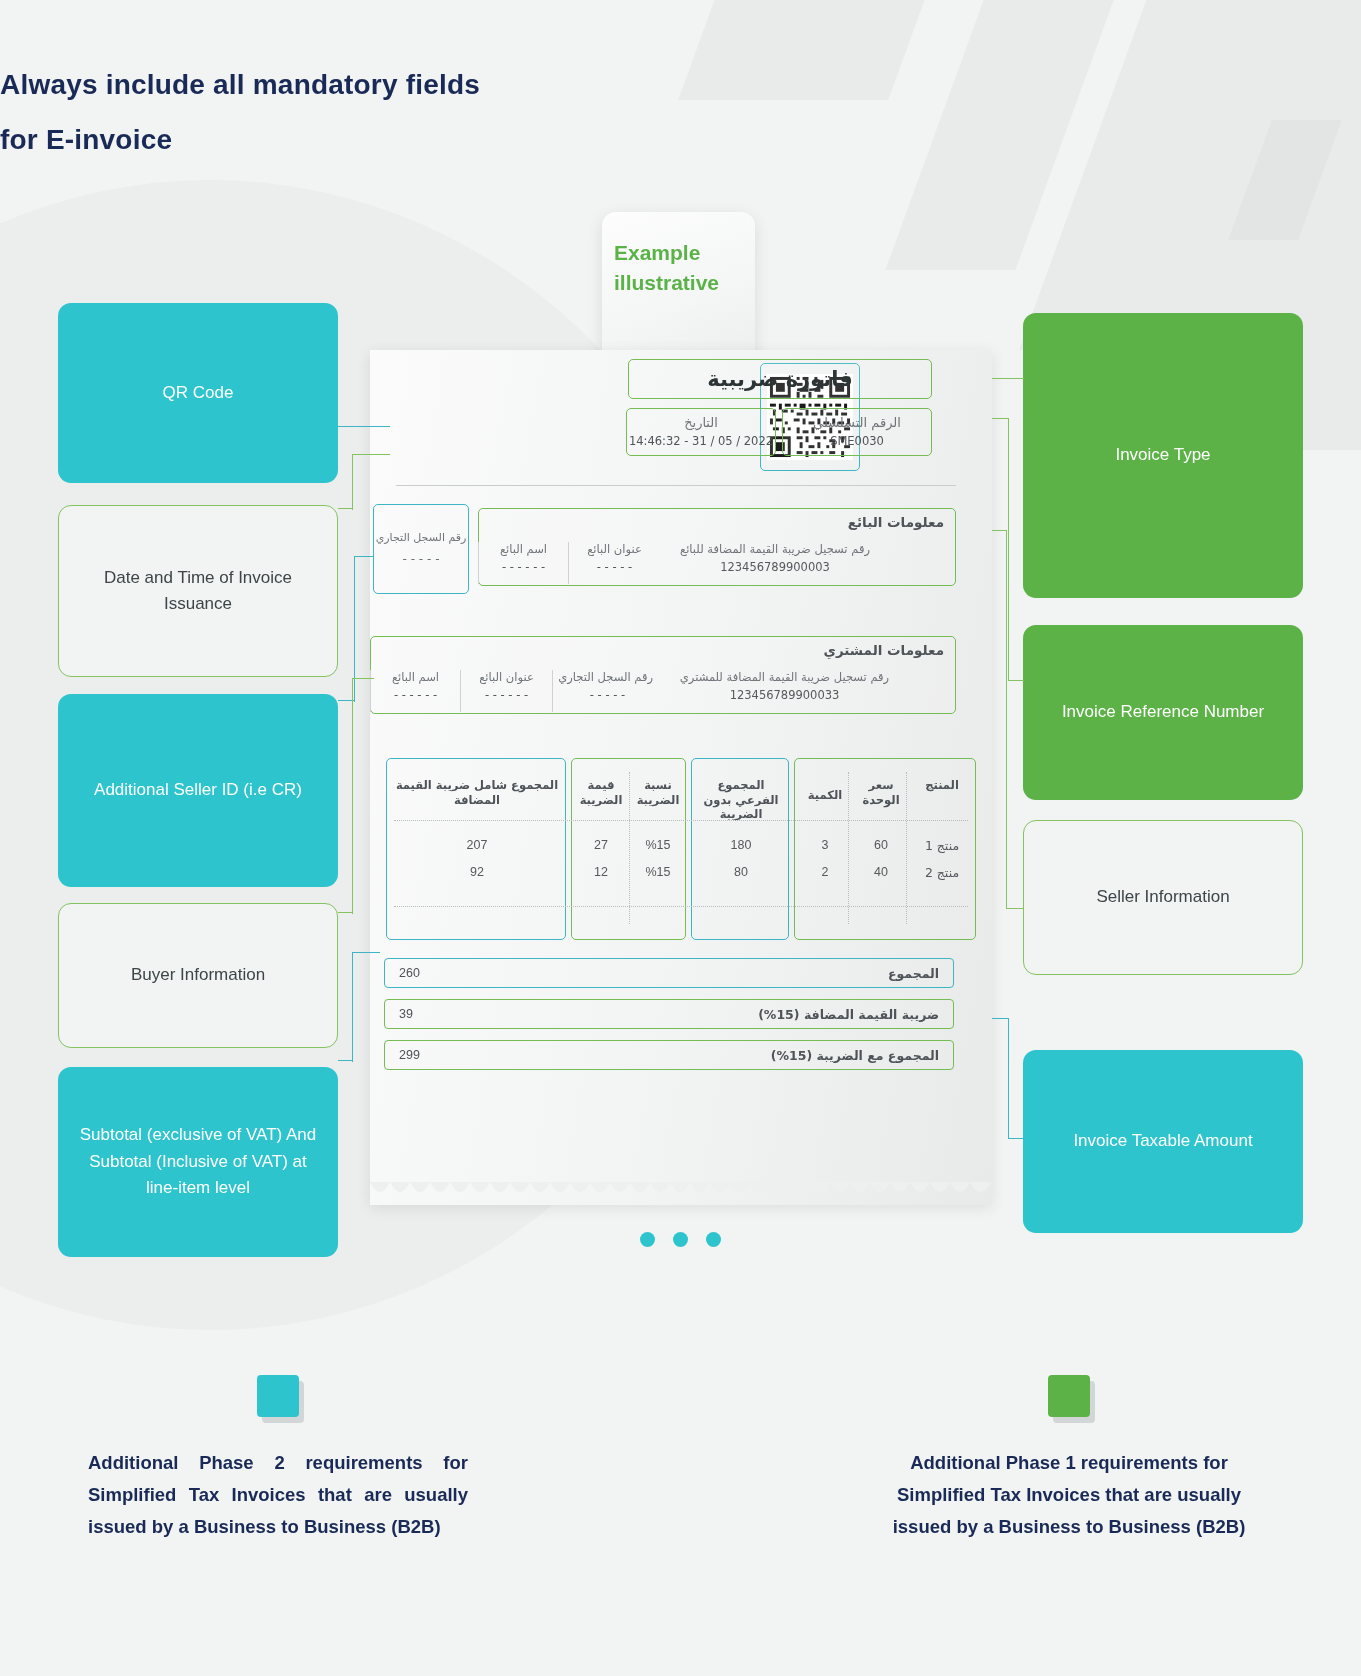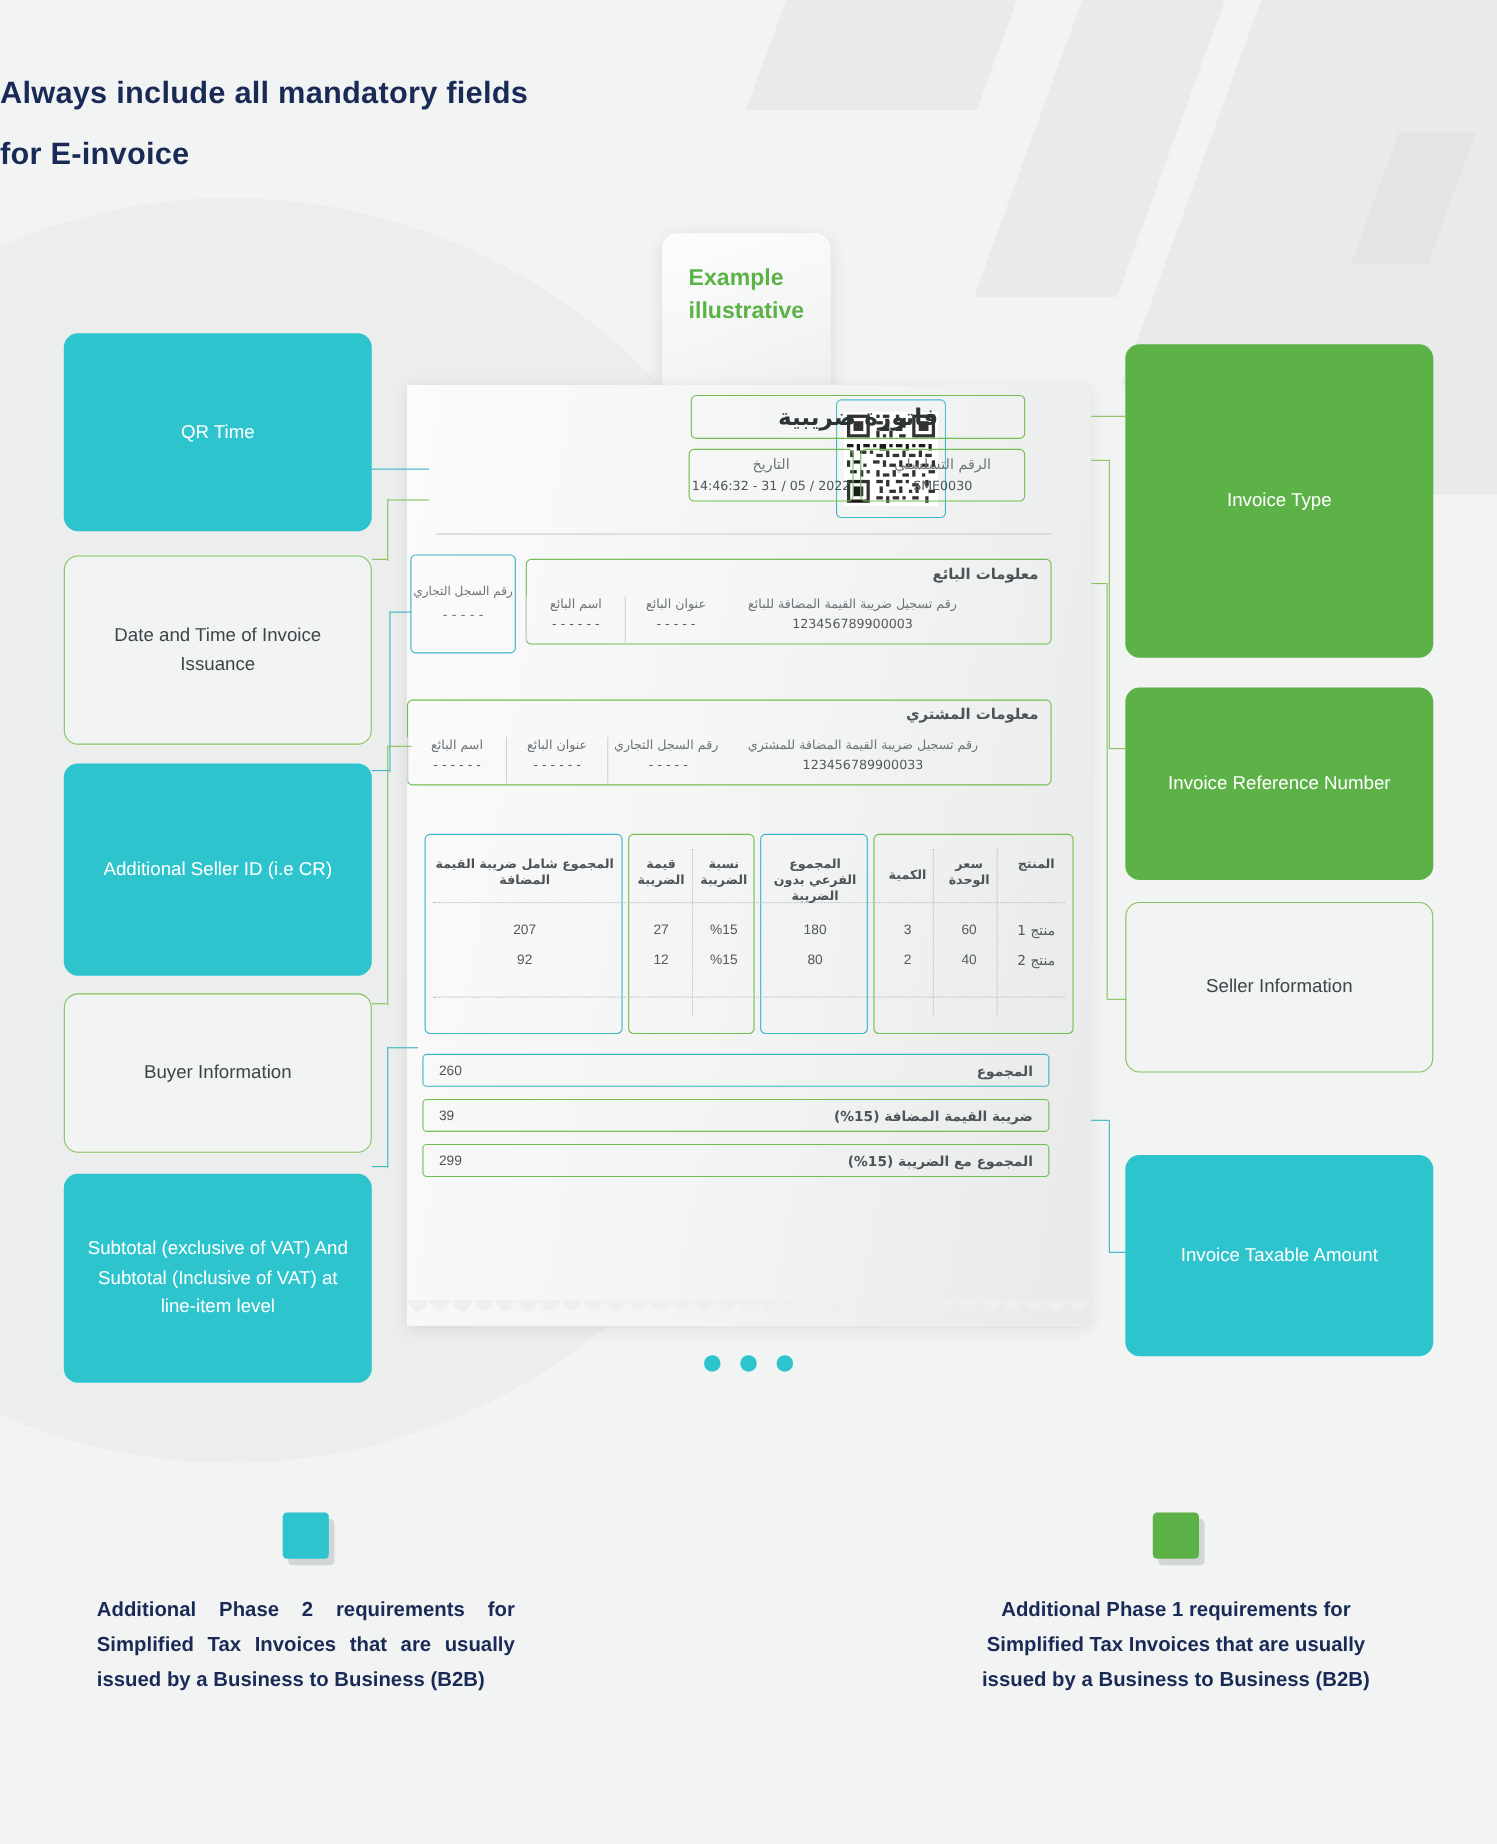--- a/index.html
+++ b/index.html
@@ -32,21 +32,21 @@
   
   .example-badge {
     position: absolute; left: 602px; top: 212px;
     width: 153px; height: 155px; border-radius: 14px;
     background: linear-gradient(160deg,#fdfdfd 0%,#f4f5f5 60%,#eceded 100%);
     box-shadow: 0 4px 16px rgba(0,0,0,.10);
     padding: 26px 0 0 0; text-align: center;
   }
   .example-badge span {
     display: block; color: #5bb247; font-weight: bold;
-    font-size: 21px; line-height: 1.42; text-align: left; padding-left: 24px;
+    font-size: 21px; line-height: 1.42; text-align: left; padding-left: 12px;
   }
 
   
   .receipt {
     position: absolute; left: 370px; top: 350px;
     width: 622px; height: 855px;
     background: linear-gradient(100deg,#fbfbfb 0%,#f2f3f3 55%,#e8e9e9 100%);
     box-shadow: 0 3px 14px rgba(0,0,0,.09);
   }
   .receipt-zigzag {
@@ -397,21 +397,21 @@
     <div class="total-row g" style="top:690px;">
       <span class="t-val">299</span>
       <span class="t-lbl ar">المجموع مع الضريبة (15%)</span>
     </div>
   </div>
 
   <svg class="receipt-zigzag" viewBox="0 0 622 24" preserveAspectRatio="none">
     <path d="M0,0 Q10,20 20,0 Q30,20 40,0 Q50,20 60,0 Q70,20 80,0 Q90,20 100,0 Q110,20 120,0 Q130,20 140,0 Q150,20 160,0 Q170,20 180,0 Q190,20 200,0 Q210,20 220,0 Q230,20 240,0 Q250,20 260,0 Q270,20 280,0 Q290,20 300,0 Q310,20 320,0 Q330,20 340,0 Q350,20 360,0 Q370,20 380,0 Q390,20 400,0 Q410,20 420,0 Q430,20 440,0 Q450,20 460,0 Q470,20 480,0 Q490,20 500,0 Q510,20 520,0 Q530,20 540,0 Q550,20 560,0 Q570,20 580,0 Q590,20 600,0 Q610,20 622,0 L622,-4 L0,-4 Z" fill="#eeefef"></path>
   </svg>
 
-  <div class="card card-teal" style="left:58px;top:303px;width:280px;height:180px;">QR Time</div>
+  <div class="card card-teal" style="left:58px;top:303px;width:280px;height:180px;">QR Code</div>
   <div class="card card-out-green" style="left:58px;top:505px;width:280px;height:172px;">Date and Time of Invoice Issuance</div>
   <div class="card card-teal" style="left:58px;top:694px;width:280px;height:193px;">Additional Seller ID (i.e CR)</div>
   <div class="card card-out-green" style="left:58px;top:903px;width:280px;height:145px;">Buyer Information</div>
   <div class="card card-teal" style="left:58px;top:1067px;width:280px;height:190px;">Subtotal (exclusive of VAT) And Subtotal (Inclusive of VAT) at line-item level</div>
 
   <div class="card card-green" style="left:1023px;top:313px;width:280px;height:285px;">Invoice Type</div>
   <div class="card card-green" style="left:1023px;top:625px;width:280px;height:175px;">Invoice Reference Number</div>
   <div class="card card-out-green" style="left:1023px;top:820px;width:280px;height:155px;">Seller Information</div>
   <div class="card card-teal" style="left:1023px;top:1050px;width:280px;height:183px;">Invoice Taxable Amount</div>
 

